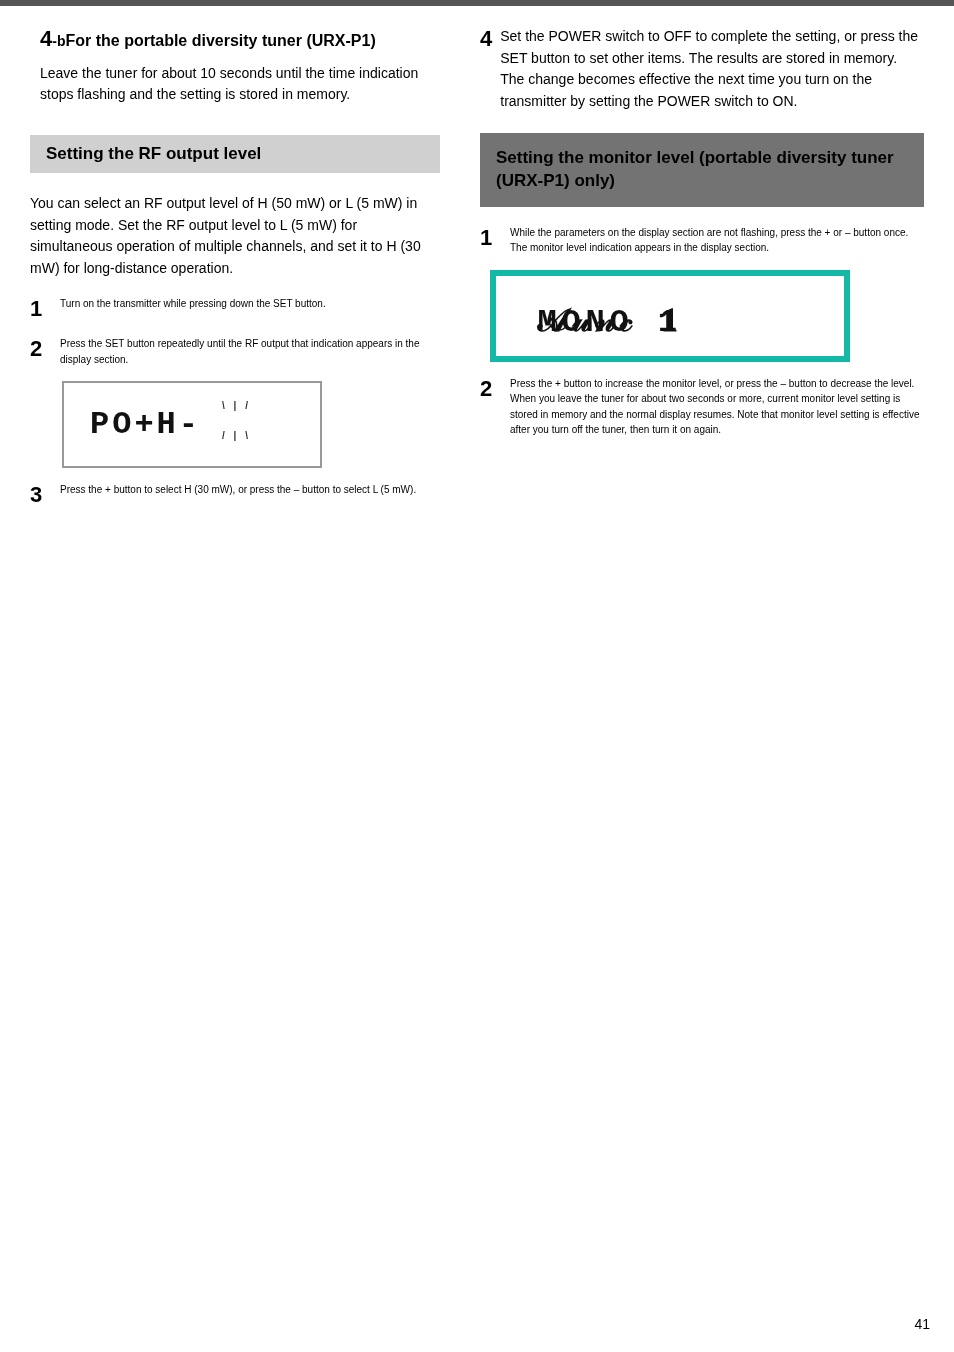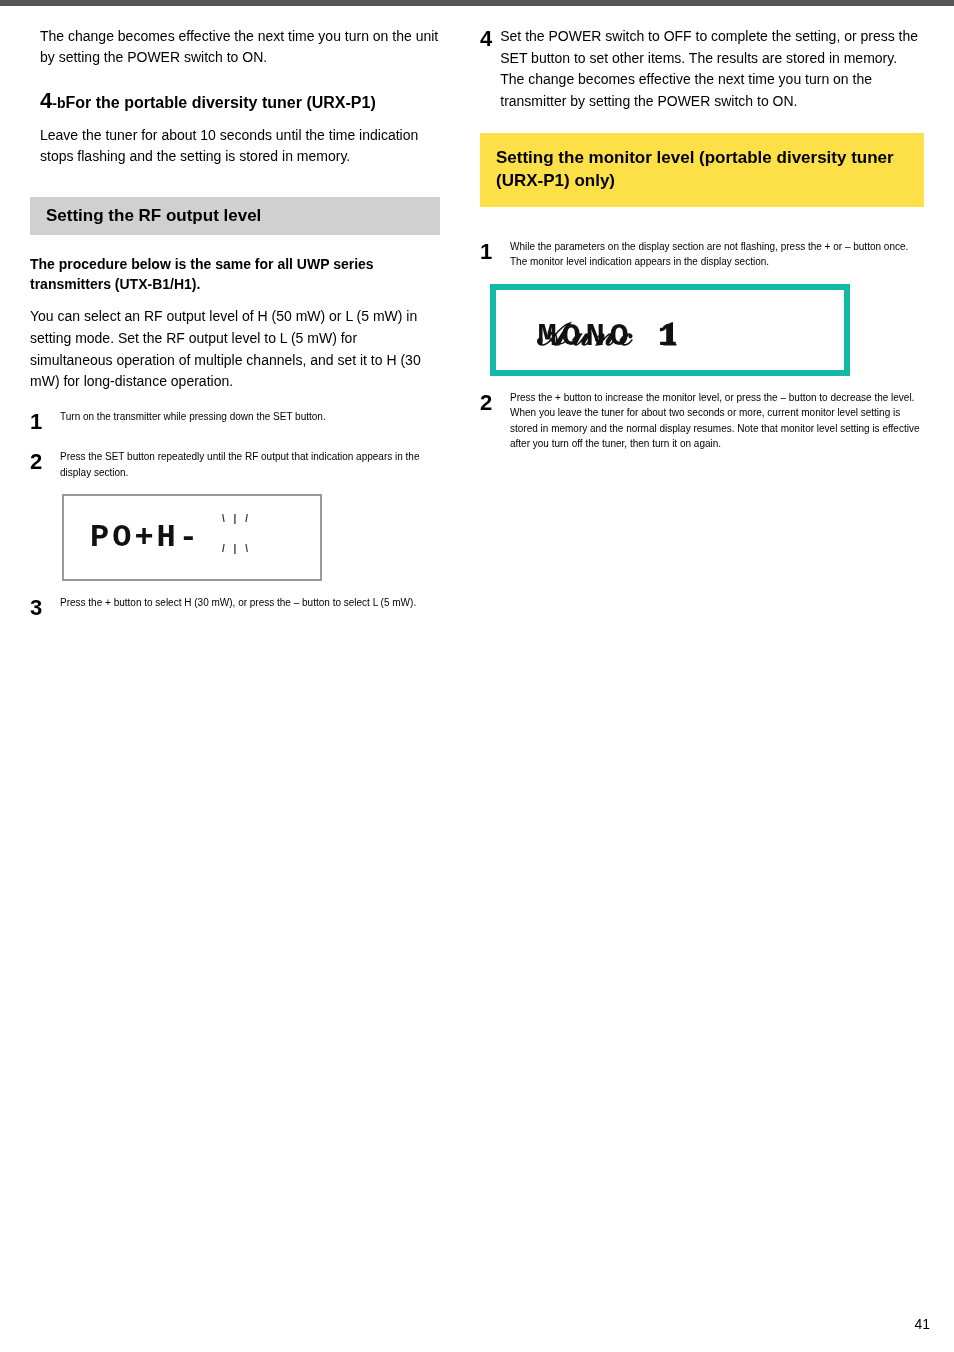--- a/index.html
+++ b/index.html
@@ -138,23 +138,23 @@
 
     
     .page-number {
       position: absolute;
       bottom: 20px;
       right: 24px;
       font-size: 14px;
     }
 
     .right-section-header {
-      background: #fde047;
+      background: #737373;
       padding: 14px 16px;
-      margin-bottom: 32px;
+      margin-bottom: 18px;
     }
 
     .right-section-header h2 {
       font-size: 17px;
       font-weight: bold;
       line-height: 1.35;
     }
 
     .rf-display-box {
       border: 2px solid #999;
@@ -200,32 +200,30 @@
 </head>
 <body>
 
 <div class="page-container">
   <div class="top-rule"></div>
 
   <div class="content-area">
 
     <div class="left-col">
 
-      <p class="intro-text">The change becomes effective the next time you turn on the unit by setting the POWER switch to ON.</p>
 
       <div class="step-4b-heading">
         <span class="step-num">4</span><span class="step-sub">-b</span><span>For the portable diversity tuner (URX-P1)</span>
       </div>
       <p class="step-4b-body">Leave the tuner for about 10 seconds until the time indication stops flashing and the setting is stored in memory.</p>
 
       <div class="section-header">
         <h2>Setting the RF output level</h2>
       </div>
 
-      <p class="sub-heading">The procedure below is the same for all UWP series transmitters (UTX-B1/H1).</p>
 
       <p class="body-text">You can select an RF output level of H (50 mW) or L (5 mW) in setting mode.  Set the RF output level to L (5 mW) for simultaneous operation of multiple channels, and set it to H (30 mW) for long-distance operation.</p>
 
       <div class="step-inline">
         <div class="step-num-large">1</div>
         <div class="step-body">Turn on the transmitter while pressing down the SET button.</div>
       </div>
 
       <div class="step-inline">
         <div class="step-num-large">2</div>

